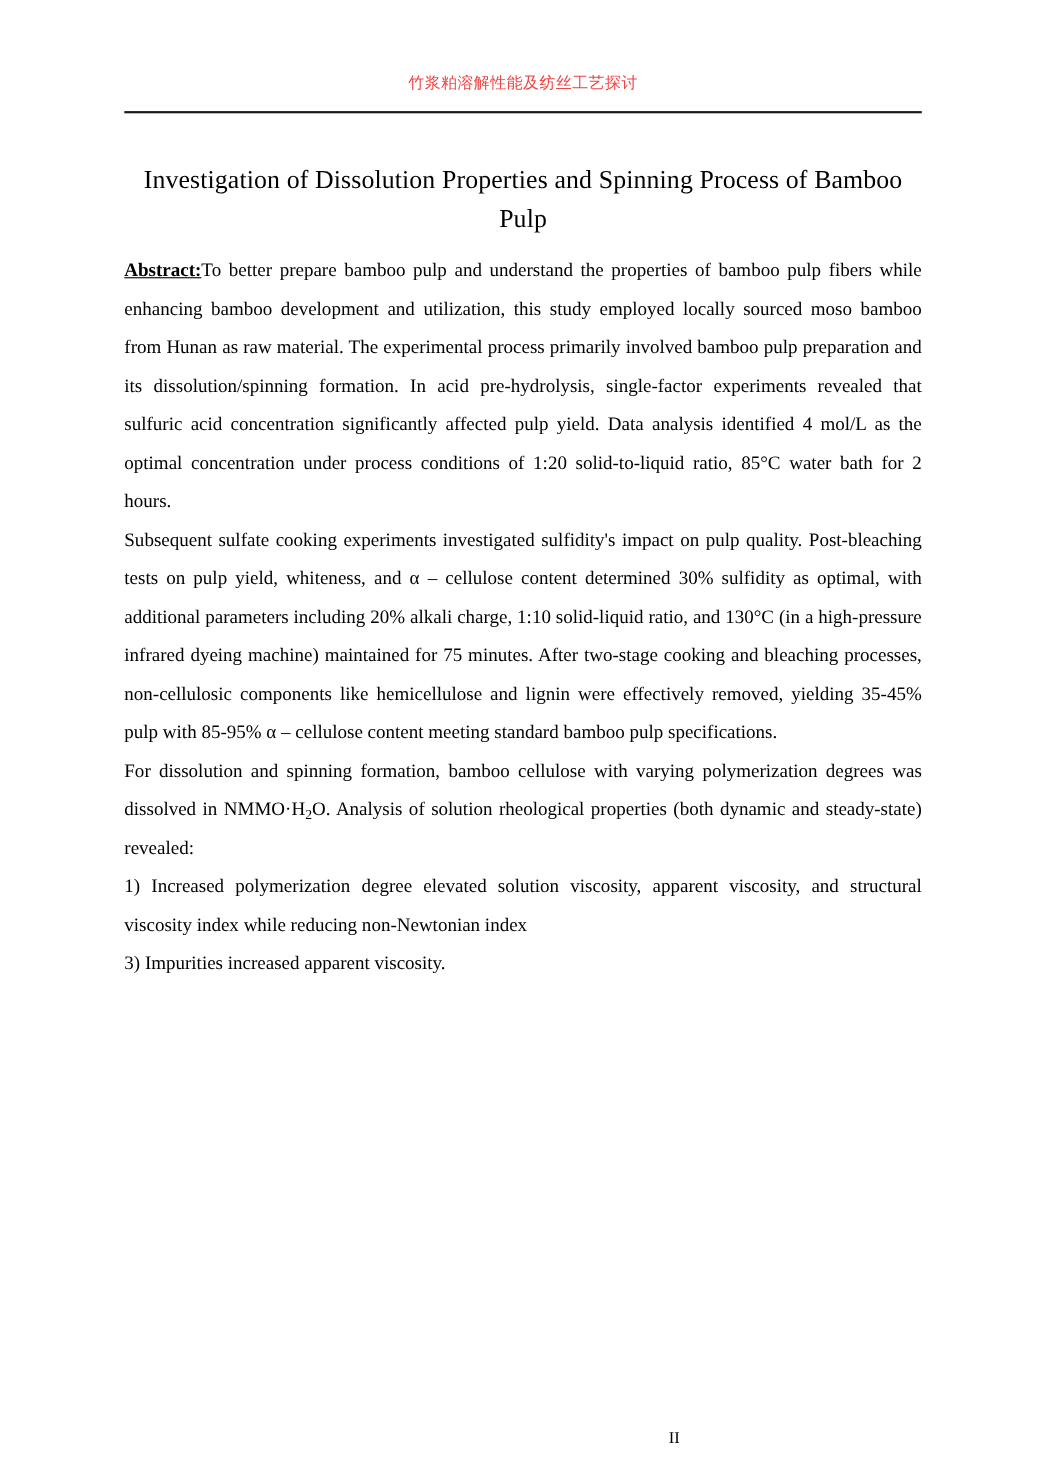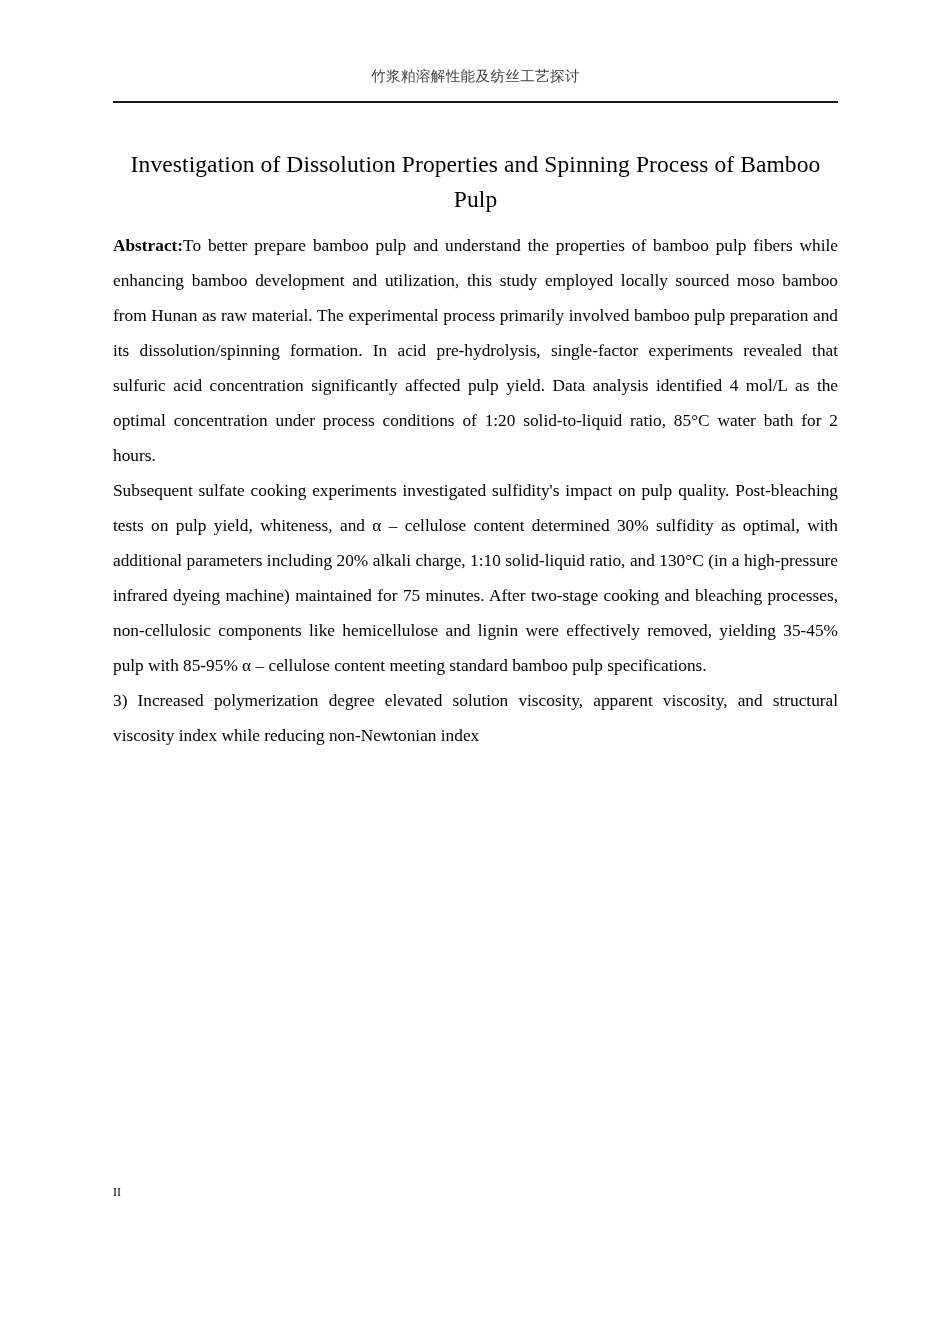--- a/index.html
+++ b/index.html
@@ -31,21 +31,21 @@
     left: 113px;
     top: 66px;
     width: 725px;
     text-align: center;
   }
   .running-header .header-text {
     font-family: "DejaVu Sans", "Liberation Sans", sans-serif;
     font-size: 14.5px;
     line-height: 20px;
     letter-spacing: 0.4px;
-    color: #404040;
+    color: #ef4444;
     display: inline-block;
   }
   .header-rule {
     position: absolute;
     left: 113px;
     top: 101px;
     width: 725px;
     height: 0;
     border-top: 2.2px solid #1a1a1a;
   }
@@ -76,35 +76,36 @@
     line-height: 35px;
     text-align: justify;
     text-justify: inter-word;
     text-indent: 0;
   }
   .para.last-left {
     text-align: left;
   }
   .lead {
     font-weight: bold;
+    text-decoration: underline;
   }
   sub {
     font-size: 0.72em;
     vertical-align: -0.28em;
     line-height: 0;
   }
 
   
   .page-number {
     position: absolute;
     left: 113px;
-    top: 1182px;
+    top: 1298px;
     width: 505px;
-    text-align: left;
-    font-size: 12px;
+    text-align: right;
+    font-size: 15px;
     line-height: 20px;
   }
 </style>
 </head>
 <body>
 
 <div class="page">
 
   <div class="running-header">
     <span class="header-text">竹浆粕溶解性能及纺丝工艺探讨</span>
@@ -113,23 +114,25 @@
   <div class="header-rule"></div>
 
   <h1 class="doc-title">Investigation of Dissolution Properties and Spinning Process of Bamboo Pulp</h1>
 
   <div class="body-block">
 
     <p class="para"><span class="lead">Abstract:</span><span>To better prepare bamboo pulp and understand the properties of bamboo pulp fibers while enhancing bamboo development and utilization, this study employed locally sourced moso bamboo from Hunan as raw material. The experimental process primarily involved bamboo pulp preparation and its dissolution/spinning formation. In acid pre-hydrolysis, single-factor experiments revealed that sulfuric acid concentration significantly affected pulp yield. Data analysis identified 4 mol/L as the optimal concentration under process conditions of 1:20 solid-to-liquid ratio, 85°C water bath for 2 hours.</span></p>
 
     <p class="para"><span>Subsequent sulfate cooking experiments investigated sulfidity's impact on pulp quality. Post-bleaching tests on pulp yield, whiteness, and α – cellulose content determined 30% sulfidity as optimal, with additional parameters including 20% alkali charge, 1:10 solid-liquid ratio, and 130°C (in a high-pressure infrared dyeing machine) maintained for 75 minutes. After two-stage cooking and bleaching processes, non-cellulosic components like hemicellulose and lignin were effectively removed, yielding 35-45% pulp with 85-95% α – cellulose content meeting standard bamboo pulp specifications.</span></p>
 
+    <p class="para"><span>For dissolution and spinning formation, bamboo cellulose with varying polymerization degrees was dissolved in NMMO·H</span><sub>2</sub><span>O. Analysis of solution rheological properties (both dynamic and steady-state) revealed:</span></p>
 
-    <p class="para">3) Increased polymerization degree elevated solution viscosity, apparent viscosity, and structural viscosity index while reducing non-Newtonian index</p>
+    <p class="para">1) Increased polymerization degree elevated solution viscosity, apparent viscosity, and structural viscosity index while reducing non-Newtonian index</p>
 
 
+    <p class="para last-left">3) Impurities increased apparent viscosity.</p>
 
 
   </div>
 
   <div class="page-number">II</div>
 
 </div>
 
 </body></html>

